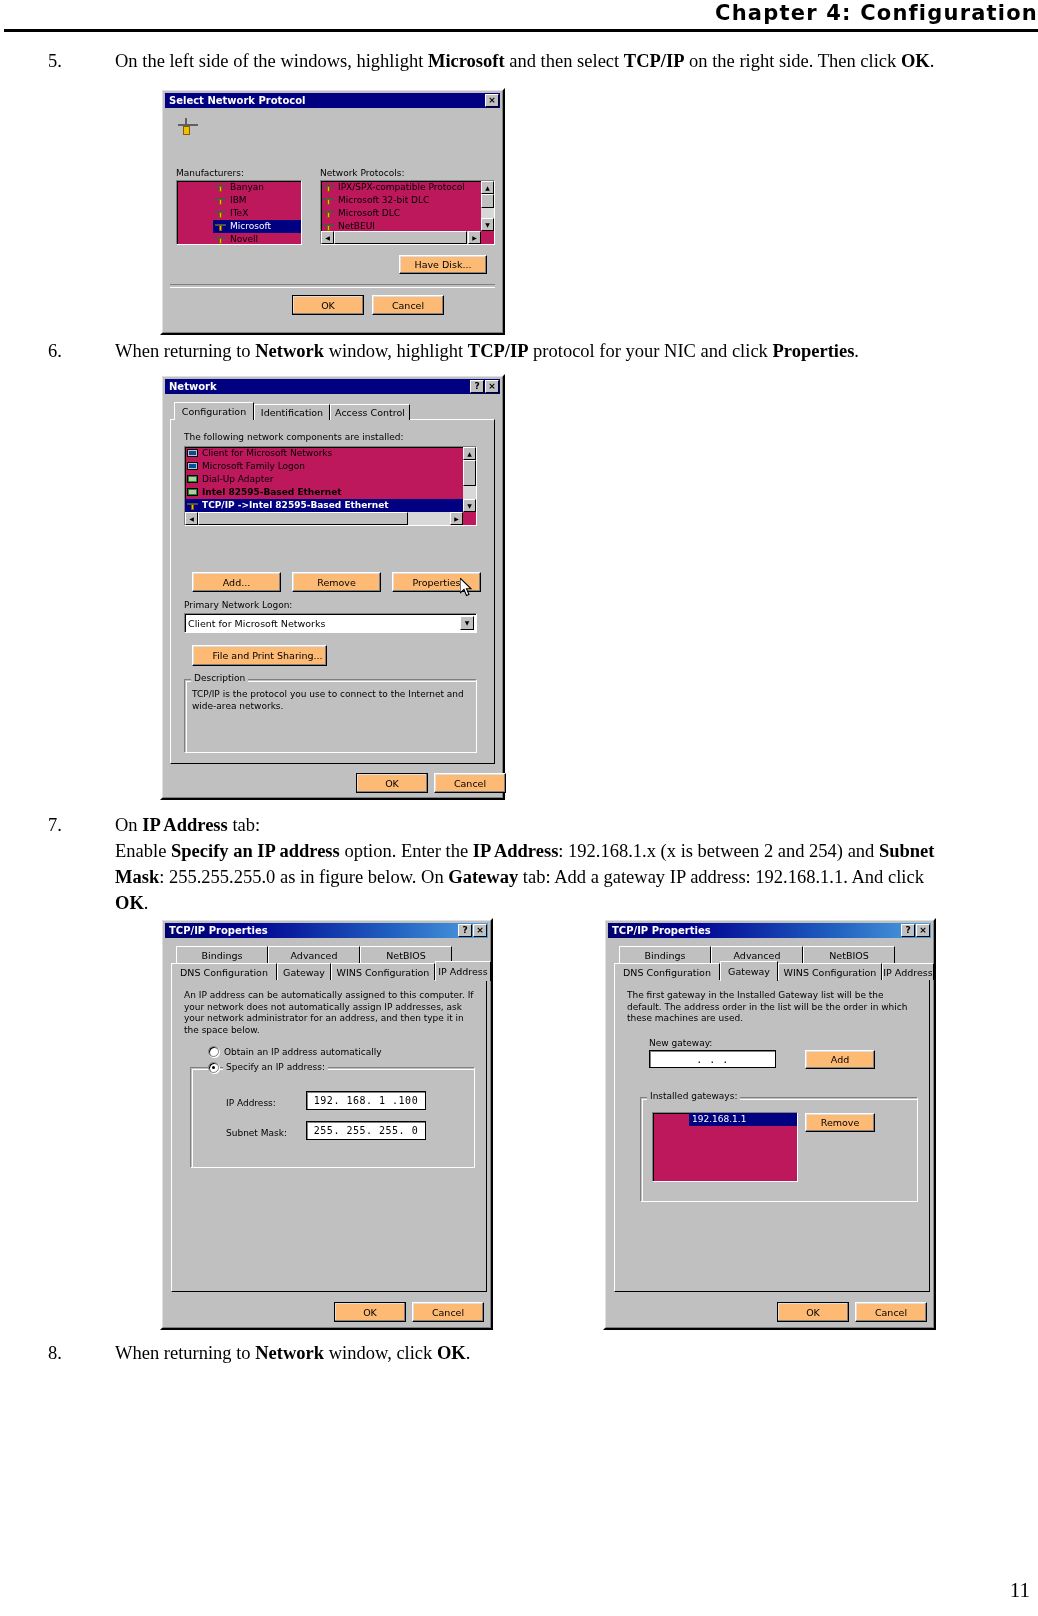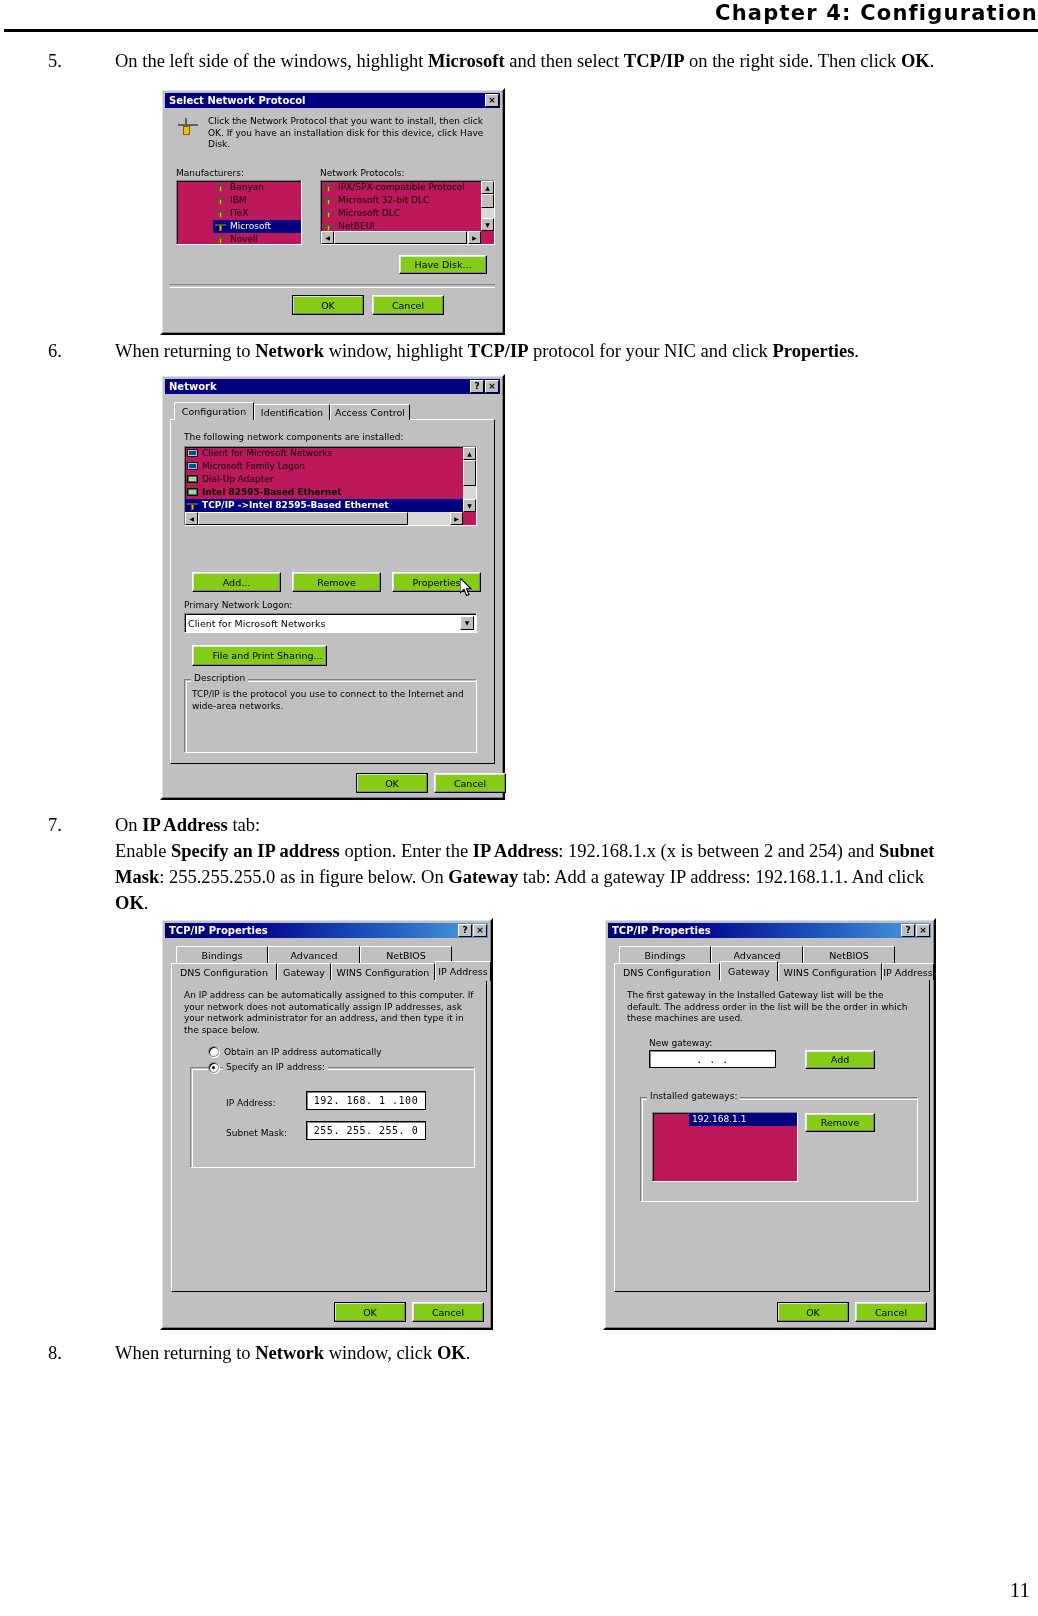--- a/index.html
+++ b/index.html
@@ -97,21 +97,21 @@
     border-right:1px solid #000; border-bottom:1px solid #000;
     font-size:9px; line-height:11px; text-align:center;
     font-family:"DejaVu Sans", sans-serif;
     font-weight:bold; color:#000;
     box-sizing:border-box;
   }
 
   
   .btn{
     position:absolute;
-    background:#84cc16;
+    background:#fdba74;
     border-top:1px solid #ffffff; border-left:1px solid #ffffff;
     border-right:1px solid #000000; border-bottom:1px solid #000000;
     box-shadow: inset -1px -1px 0 #808080, inset 1px 1px 0 #dfdfdf;
     font-family:"DejaVu Sans", sans-serif;
     font-size:9.5px;
     display:flex; align-items:center; justify-content:center;
     box-sizing:border-box;
     color:#000;
     white-space:nowrap;
   }
@@ -313,21 +313,20 @@
     <span class="t-text">Select Network Protocol</span>
     <span class="spacer"></span>
     <span class="tbtn">×</span>
   </div>
 
   <div style="position:absolute; left:14px; top:26px; width:26px; height:26px;">
     <div style="position:absolute; left:2px; top:8px; width:20px; height:2px; background:#606060;"></div>
     <div style="position:absolute; left:9px; top:2px; width:2px; height:8px; background:#606060;"></div>
     <div style="position:absolute; left:7px; top:10px; width:7px; height:9px; background:#f0c000; border:1px solid #806000; box-sizing:border-box;"></div>
   </div>
-  <div class="lbl multi" style="left:46px; top:26px; width:285px;">Click the Network Protocol that you want to install, then click OK. If you have an installation disk for this device, click Have Disk.</div>
 
   <div class="lbl" style="left:14px; top:78px;">Manufacturers:</div>
   <div class="lbl" style="left:158px; top:78px;">Network Protocols:</div>
 
   <div class="sunken" style="left:14px; top:90px; width:126px; height:65px;">
     <div class="listrow">
         <span class="ico proto"></span>
         <span>Banyan</span>
       </div>
     <div class="listrow">

